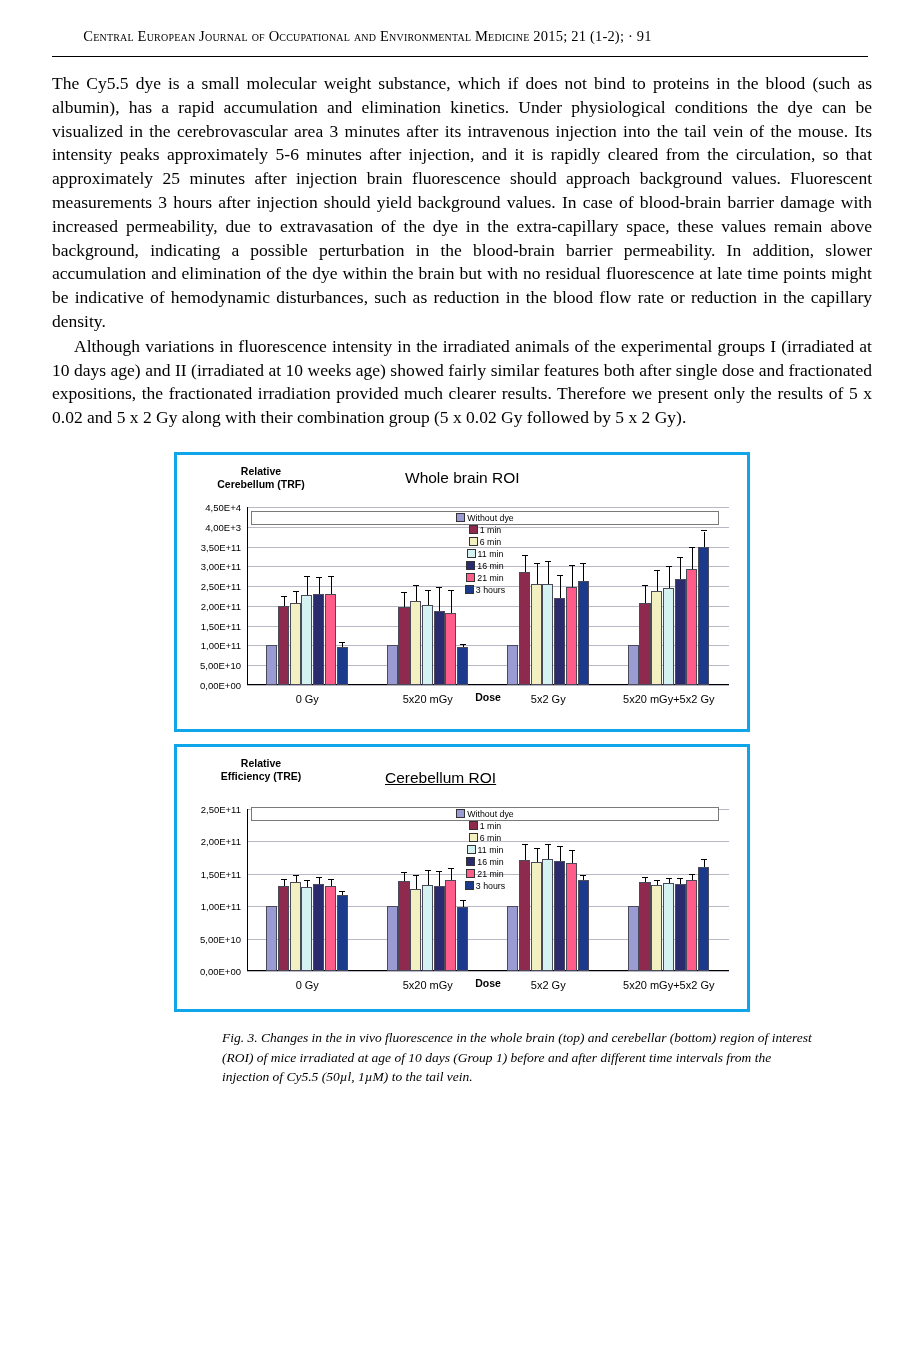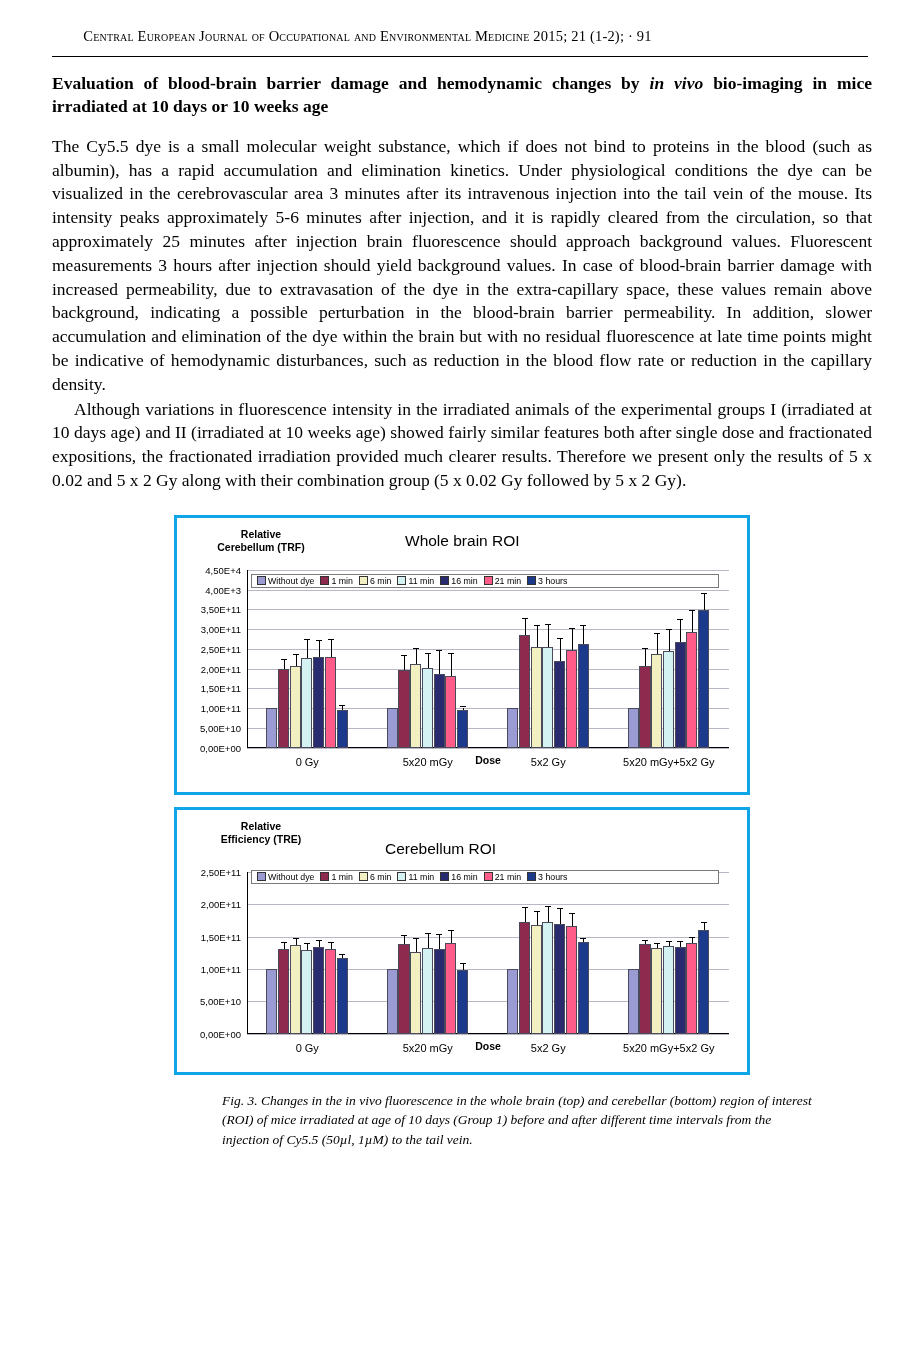--- a/index.html
+++ b/index.html
@@ -140,20 +140,21 @@
     position: absolute;
     border: 1px solid #7a7a7a;
     background: #fff;
     display: flex;
     align-items: center;
     font-family: "Liberation Sans", sans-serif;
     font-size: 8.8px;
     padding: 1px 3px;
     box-sizing: border-box;
     gap: 2px;
+    flex-direction: column;
   }
   .legend-item {
     display: flex;
     align-items: center;
     gap: 2px;
     padding: 0 2px;
     white-space: nowrap;
   }
   .legend-swatch {
     width: 7px; height: 7px;
@@ -207,23 +208,20 @@
 <div class="page">
 
   <div class="running-head">
     <span class="smallcaps">Central European Journal of Occupational and Environmental Medicine</span>
     <span>2015; 21 (1-2); · 91</span>
   </div>
   <div class="rule"></div>
 
   <div class="content">
 
-    <h2 class="subtitle">
-      <span>Evaluation of blood-brain barrier damage and hemodynamic changes by </span><i>in vivo</i><span> bio-imaging in mice irradiated at 10 days or 10 weeks age</span>
-    </h2>
 
     <p class="body">The Cy5.5 dye is a small molecular weight substance, which if does not bind to proteins in the blood (such as albumin), has a rapid accumulation and elimination kinetics. Under physiological conditions the dye can be visualized in the cerebrovascular area 3 minutes after its intravenous injection into the tail vein of the mouse. Its intensity peaks approximately 5-6 minutes after injection, and it is rapidly cleared from the circulation, so that approximately 25 minutes after injection brain fluorescence should approach background values. Fluorescent measurements 3 hours after injection should yield background values. In case of blood-brain barrier damage with increased permeability, due to extravasation of the dye in the extra-capillary space, these values remain above background, indicating a possible perturbation in the blood-brain barrier permeability. In addition, slower accumulation and elimination of the dye within the brain but with no residual fluorescence at late time points might be indicative of hemodynamic disturbances, such as reduction in the blood flow rate or reduction in the capillary density.</p>
     <p class="body indent">Although variations in fluorescence intensity in the irradiated animals of the experimental groups I (irradiated at 10 days age) and II (irradiated at 10 weeks age) showed fairly similar features both after single dose and fractionated expositions, the fractionated irradiation provided much clearer results. Therefore we present only the results of 5 x 0.02 and 5 x 2 Gy along with their combination group (5 x 0.02 Gy followed by 5 x 2 Gy).</p>
 
     <div class="figure-wrap">
 
       <div class="chart-panel panel-top">
         <div class="y-title">
           <div>Relative</div>
           <div>Cerebellum  (TRF)</div>
@@ -368,21 +366,21 @@
             <div class="x-label" style="left: 491.75px; top: 238px;">5x20 mGy+5x2 Gy</div>
             <div class="x-axis-title" style="left: 311px; top: 236px;">Dose</div>
           </div>
       </div>
 
       <div class="chart-panel panel-bottom">
         <div class="y-title">
           <div>Relative</div>
           <div>Efficiency (TRE)</div>
         </div>
-        <div class="chart-title" style="left:208px; top:30px;">Cerebellum ROI</div>
+        <div class="chart-title" style="left:208px; top:22px;text-decoration:underline;">Cerebellum ROI</div>
         <div id="bot-plot" class="plot" style="left:70px; top:62px; width:482px; height:162px;">
             <div class="gridline" style="top: 162px;"></div>
             <div class="gridline" style="top: 129.6px;"></div>
             <div class="gridline" style="top: 97.2px;"></div>
             <div class="gridline" style="top: 64.8px;"></div>
             <div class="gridline" style="top: 32.4px;"></div>
             <div class="gridline" style="top: 0px;"></div>
             <div class="axis-line" style="left: 0px; top: 0px; width: 1px; height: 162px;"></div>
             <div class="axis-line" style="left: 0px; bottom: 0px; height: 1px; width: 482px;"></div>
             <div class="bar" style="left: 19.28px; width: 11.1057px; height: 64.8px; background: rgb(155, 155, 212);"></div>

